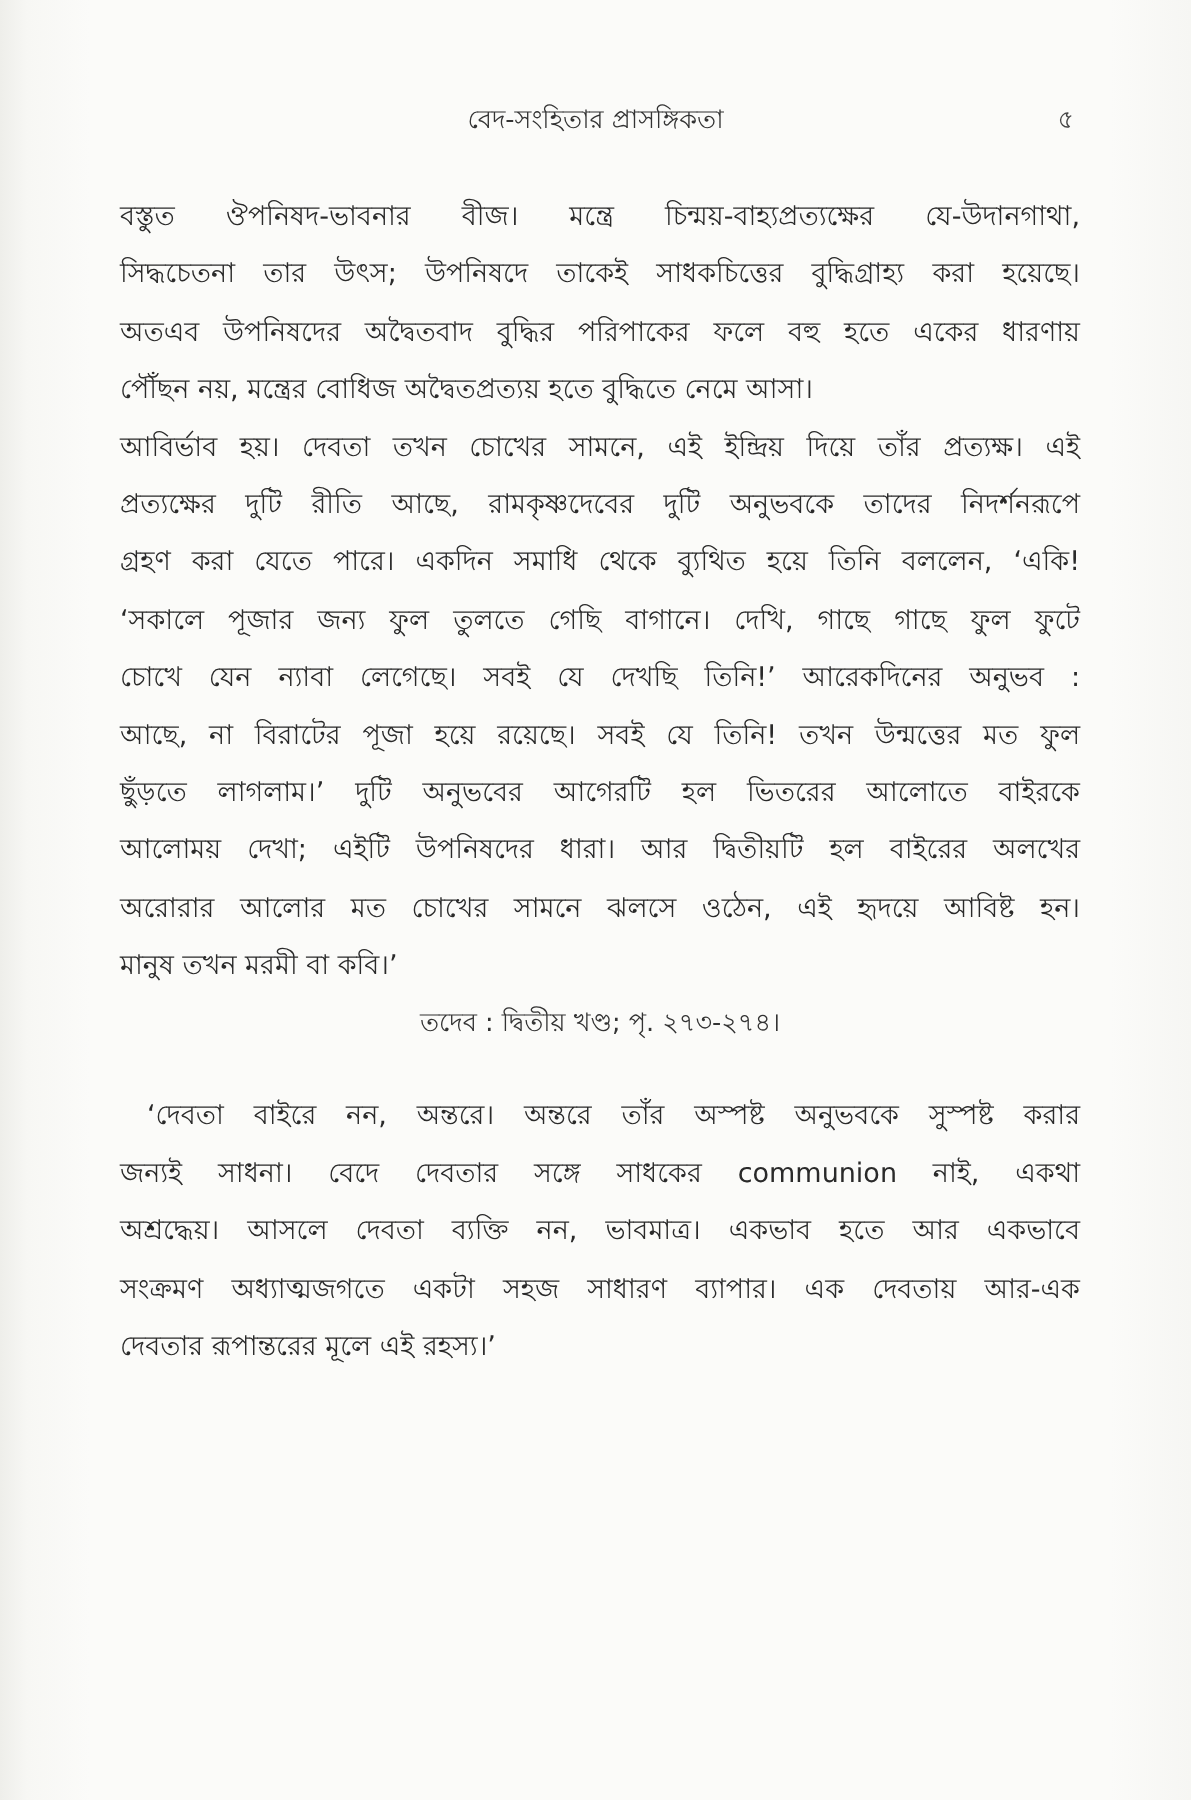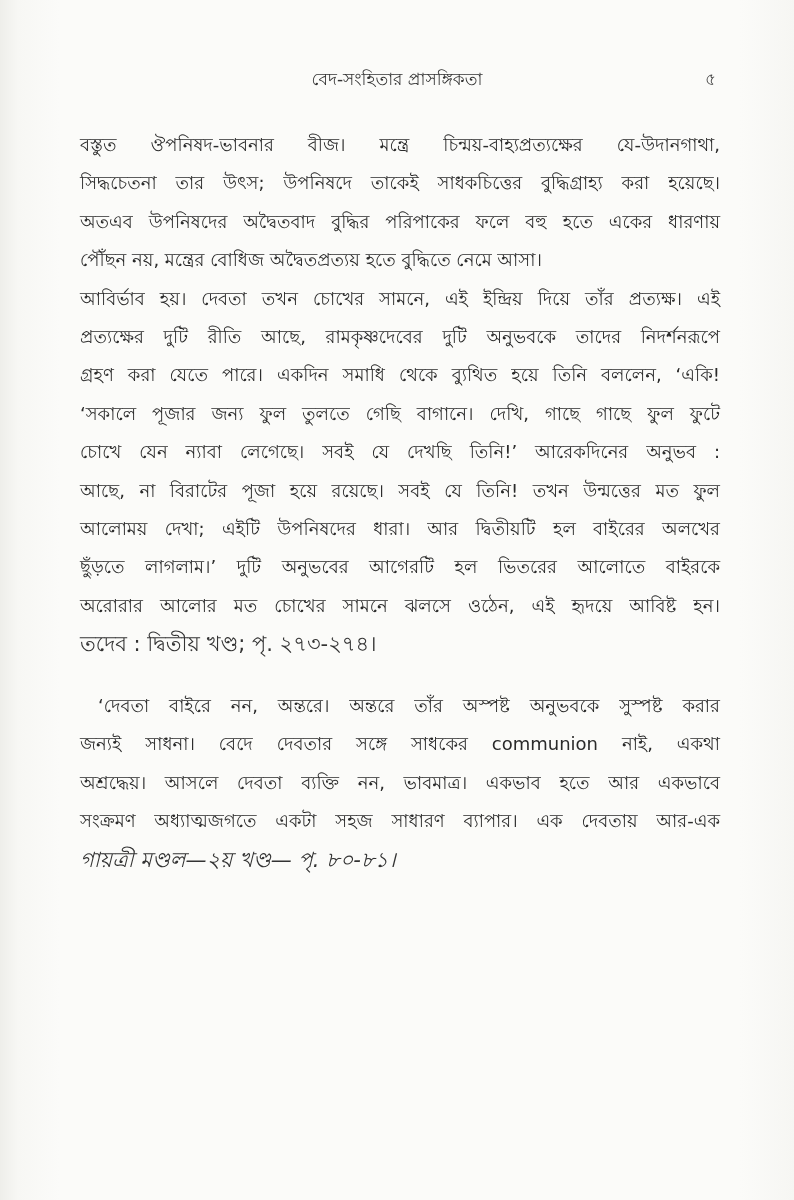--- a/index.html
+++ b/index.html
@@ -29,22 +29,22 @@
     }
     .line {
       height: 38.4px; line-height: 38.4px;
       font-size: 18px; white-space: nowrap;
       text-align: justify; text-align-last: justify;
       color: #2a2a2a;
     }
     .line.last { text-align-last: left; }
     .line.indent { padding-left: 42px; }
     .citation {
-      height: 38px; line-height: 38px; font-size: 21px;
-      text-align: left; padding-right: 0px; color: #333;
+      height: 38px; line-height: 38px; font-size: 17px;
+      text-align: center; padding-right: 0px; color: #333;
     }
     .citation.italic { font-style: italic; }
     .gap { height: 24px; }
 
     
     .watermark {
       position: absolute; left: 238px; top: 530px; width: 320px; height: 150px;
       pointer-events: none;
     }
     .wm-text {
@@ -96,31 +96,32 @@
       <div class="line last">পৌঁছন নয়, মন্ত্রের বোধিজ অদ্বৈতপ্রত্যয় হতে বুদ্ধিতে নেমে আসা।</div>
     </div>
 
     <div>
       <div class="line">আবির্ভাব হয়। দেবতা তখন চোখের সামনে, এই ইন্দ্রিয় দিয়ে তাঁর প্রত্যক্ষ। এই</div>
       <div class="line">প্রত্যক্ষের দুটি রীতি আছে, রামকৃষ্ণদেবের দুটি অনুভবকে তাদের নিদর্শনরূপে</div>
       <div class="line">গ্রহণ করা যেতে পারে। একদিন সমাধি থেকে ব্যুথিত হয়ে তিনি বললেন, ‘একি!</div>
       <div class="line">‘সকালে পূজার জন্য ফুল তুলতে গেছি বাগানে। দেখি, গাছে গাছে ফুল ফুটে</div>
       <div class="line">চোখে যেন ন্যাবা লেগেছে। সবই যে দেখছি তিনি!’ আরেকদিনের অনুভব :</div>
       <div class="line">আছে, না বিরাটের পূজা হয়ে রয়েছে। সবই যে তিনি! তখন উন্মত্তের মত ফুল</div>
+      <div class="line">ছুঁড়তে লাগলাম।’ দুটি অনুভবের আগেরটি হল ভিতরের আলোতে বাইরকে</div>
       <div class="line">আলোময় দেখা; এইটি উপনিষদের ধারা। আর দ্বিতীয়টি হল বাইরের অলখের</div>
-      <div class="line">ছুঁড়তে লাগলাম।’ দুটি অনুভবের আগেরটি হল ভিতরের আলোতে বাইরকে</div>
       <div class="line">অরোরার আলোর মত চোখের সামনে ঝলসে ওঠেন, এই হৃদয়ে আবিষ্ট হন।</div>
+      <div class="line last">মানুষ তখন মরমী বা কবি।’</div>
       <div class="citation">তদেব : দ্বিতীয় খণ্ড; পৃ. ২৭৩-২৭৪।</div>
     </div>
 
     <div class="gap"></div>
 
     <div>
       <div class="line indent" style="padding-left:18px">‘দেবতা বাইরে নন, অন্তরে। অন্তরে তাঁর অস্পষ্ট অনুভবকে সুস্পষ্ট করার</div>
       <div class="line">জন্যই সাধনা। বেদে দেবতার সঙ্গে সাধকের communion নাই, একথা</div>
       <div class="line">অশ্রদ্ধেয়। আসলে দেবতা ব্যক্তি নন, ভাবমাত্র। একভাব হতে আর একভাবে</div>
       <div class="line">সংক্রমণ অধ্যাত্মজগতে একটা সহজ সাধারণ ব্যাপার। এক দেবতায় আর-এক</div>
-      <div class="citation italic">গায়ত্রী মণ্ডল—২য় খণ্ড— পৃ. ৮০-৮১।</div>
+      <div class="line last">দেবতার রূপান্তরের মূলে এই রহস্য।’</div>
     </div>
   </div>
 
 
 </div>
 
 </body></html>

